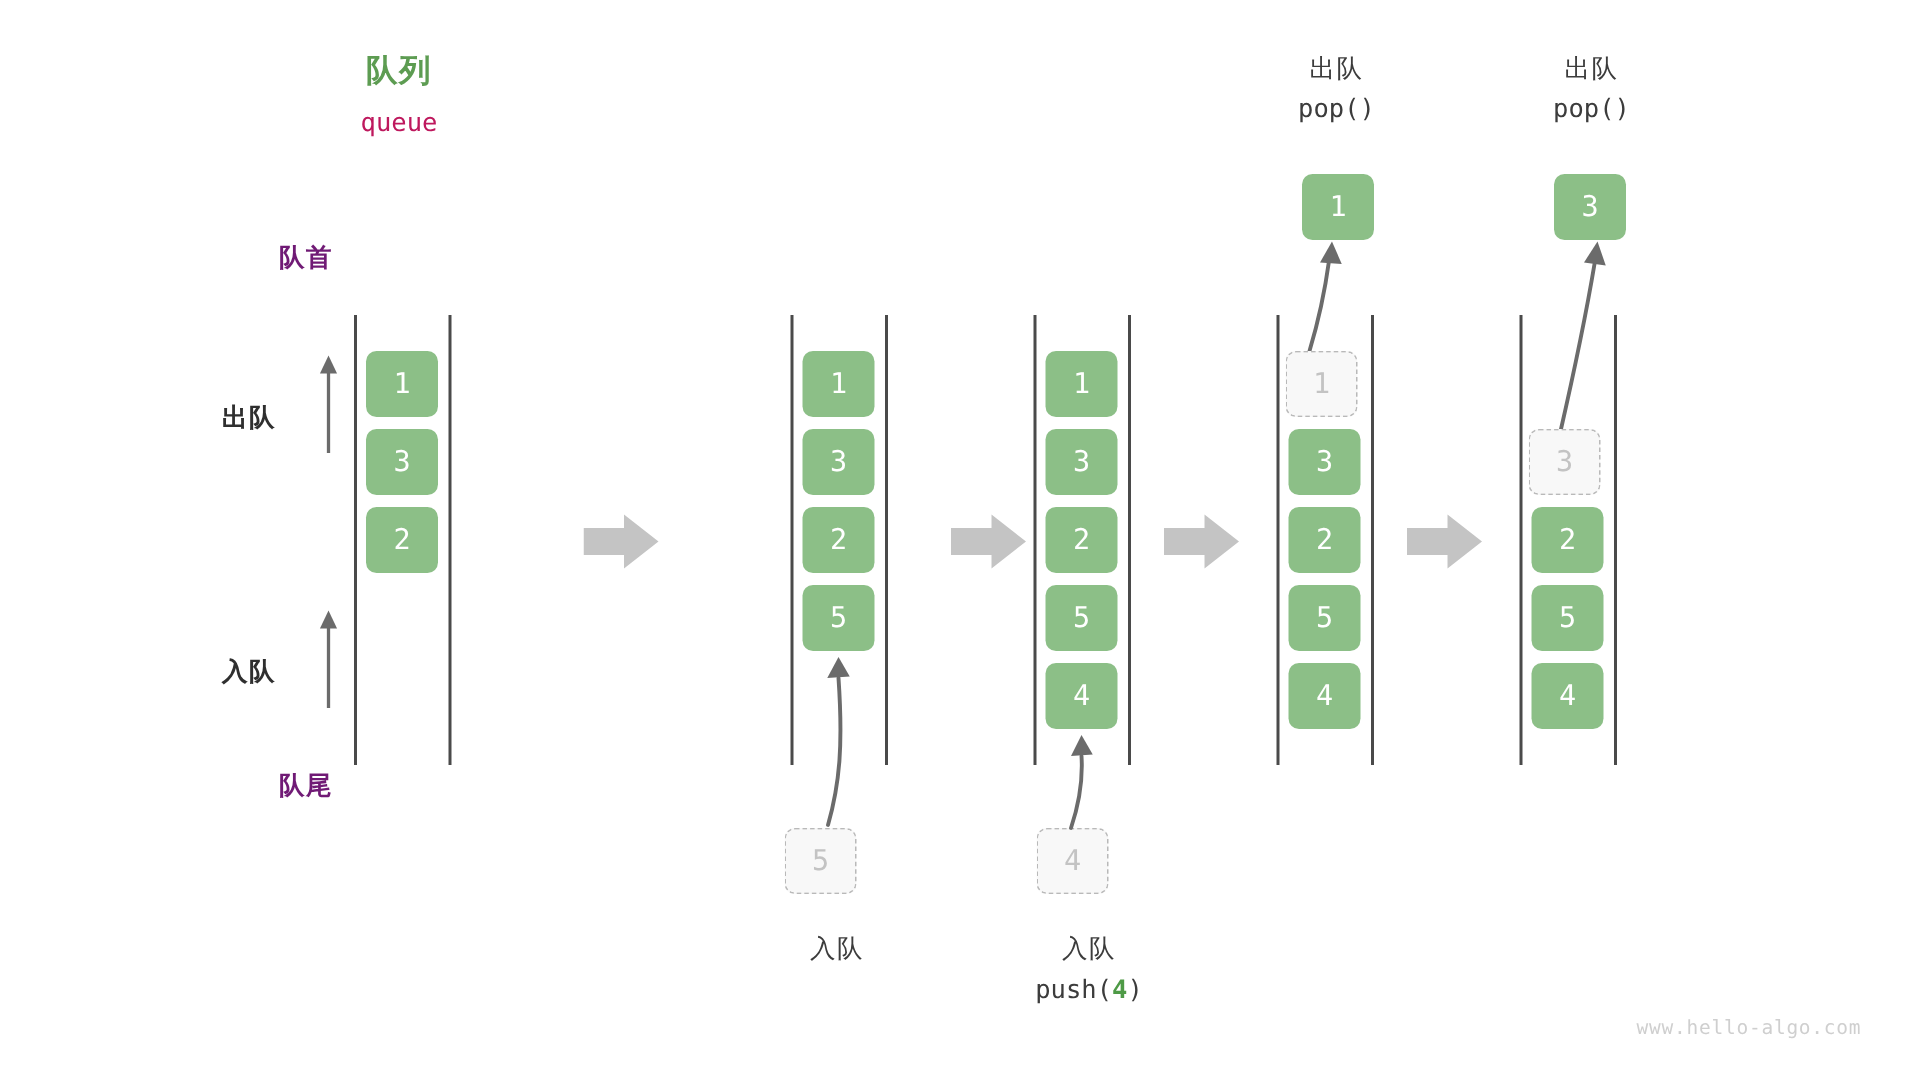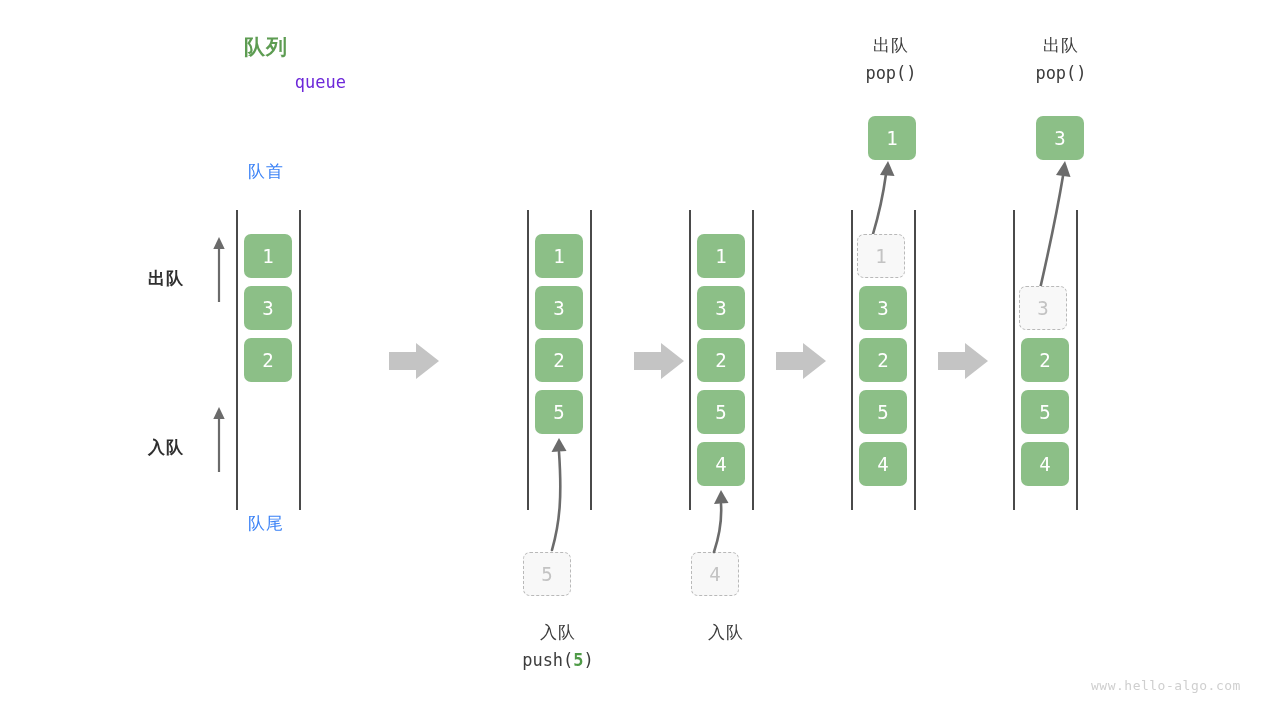--- a/index.html
+++ b/index.html
@@ -30,29 +30,29 @@
     font-size: 21px;
     font-weight: bold;
     color: #5d9c52;
     text-align: center;
     letter-spacing: 1px;
     white-space: nowrap;
   }
   .title-en {
     font-family: "DejaVu Sans Mono", "Liberation Mono", monospace;
     font-size: 17px;
-    color: #6d28d9;
-    text-align: right;
+    color: #be185d;
+    text-align: center;
     white-space: nowrap;
   }
   .end-label {
     font-size: 17px;
-    font-weight: normal;
-    color: #3b82f6;
-    text-align: center;
+    font-weight: bold;
+    color: #701a75;
+    text-align: left;
     white-space: nowrap;
     letter-spacing: 1px;
   }
   .side-label {
     font-size: 17px;
     font-weight: bold;
     color: #2f2f2f;
     white-space: nowrap;
     letter-spacing: 1px;
   }
@@ -168,21 +168,20 @@
     <div class="cell" style="left:535px; top:338px;">2</div>
     <div class="cell" style="left:535px; top:390px;">5</div>
 
     <div class="cell ghost" style="left:523px; top:552px;">5</div>
     <svg class="op-arrow" style="left:530px; top:430px;" width="60" height="125">
       <path d="M 22,120 C 30,92 32,66 29,22" stroke="#6b6b6b" stroke-width="2.6" fill="none" stroke-linecap="round"></path>
       <polygon points="29,8 21.5,22 36.5,21" fill="#6b6b6b"></polygon>
     </svg>
     <div class="op-cap abs" style="left:478px; top:620px;">
       <div class="cn">入队</div>
-      <div class="code"><span>push(</span><span class="arg">5</span><span>)</span></div>
     </div>
   </div>
 
   <svg class="step-arrow" style="left:634px; top:341px;" width="52" height="40">
     <polygon points="0,11 27,11 27,2 50,20 27,38 27,29 0,29" fill="#c4c4c4"></polygon>
   </svg>
 
   <div>
     <div class="rail" style="left:689px; top:210px; height:300px;"></div>
     <div class="rail" style="left:752px; top:210px; height:300px;"></div>
@@ -192,20 +191,21 @@
     <div class="cell" style="left:697px; top:390px;">5</div>
     <div class="cell" style="left:697px; top:442px;">4</div>
 
     <div class="cell ghost" style="left:691px; top:552px;">4</div>
     <svg class="op-arrow" style="left:696px; top:482px;" width="60" height="75">
       <path d="M 18,70 C 24,52 26,38 25,22" stroke="#6b6b6b" stroke-width="2.6" fill="none" stroke-linecap="round"></path>
       <polygon points="25,8 18,22 32.5,21" fill="#6b6b6b"></polygon>
     </svg>
     <div class="op-cap abs" style="left:646px; top:620px;">
       <div class="cn">入队</div>
+      <div class="code"><span>push(</span><span class="arg">4</span><span>)</span></div>
     </div>
   </div>
 
   <svg class="step-arrow" style="left:776px; top:341px;" width="52" height="40">
     <polygon points="0,11 27,11 27,2 50,20 27,38 27,29 0,29" fill="#c4c4c4"></polygon>
   </svg>
 
   <div>
     <div class="op-cap abs" style="left:811px; top:33px;">
       <div class="cn">出队</div>

